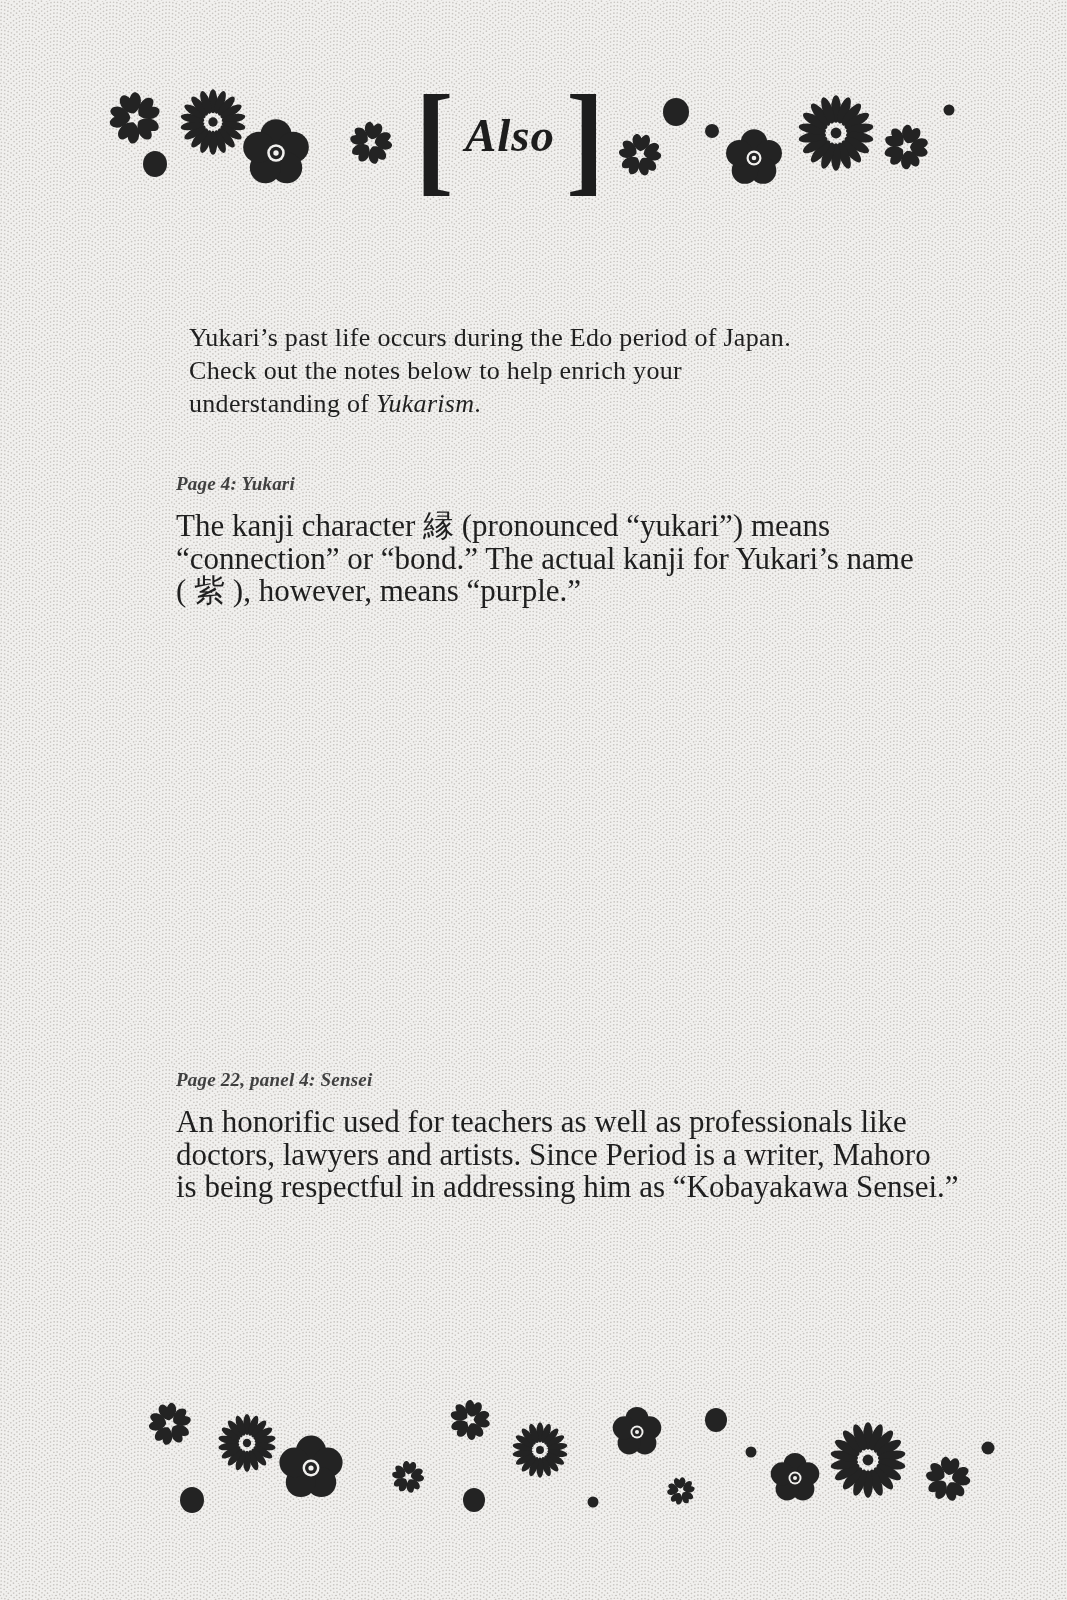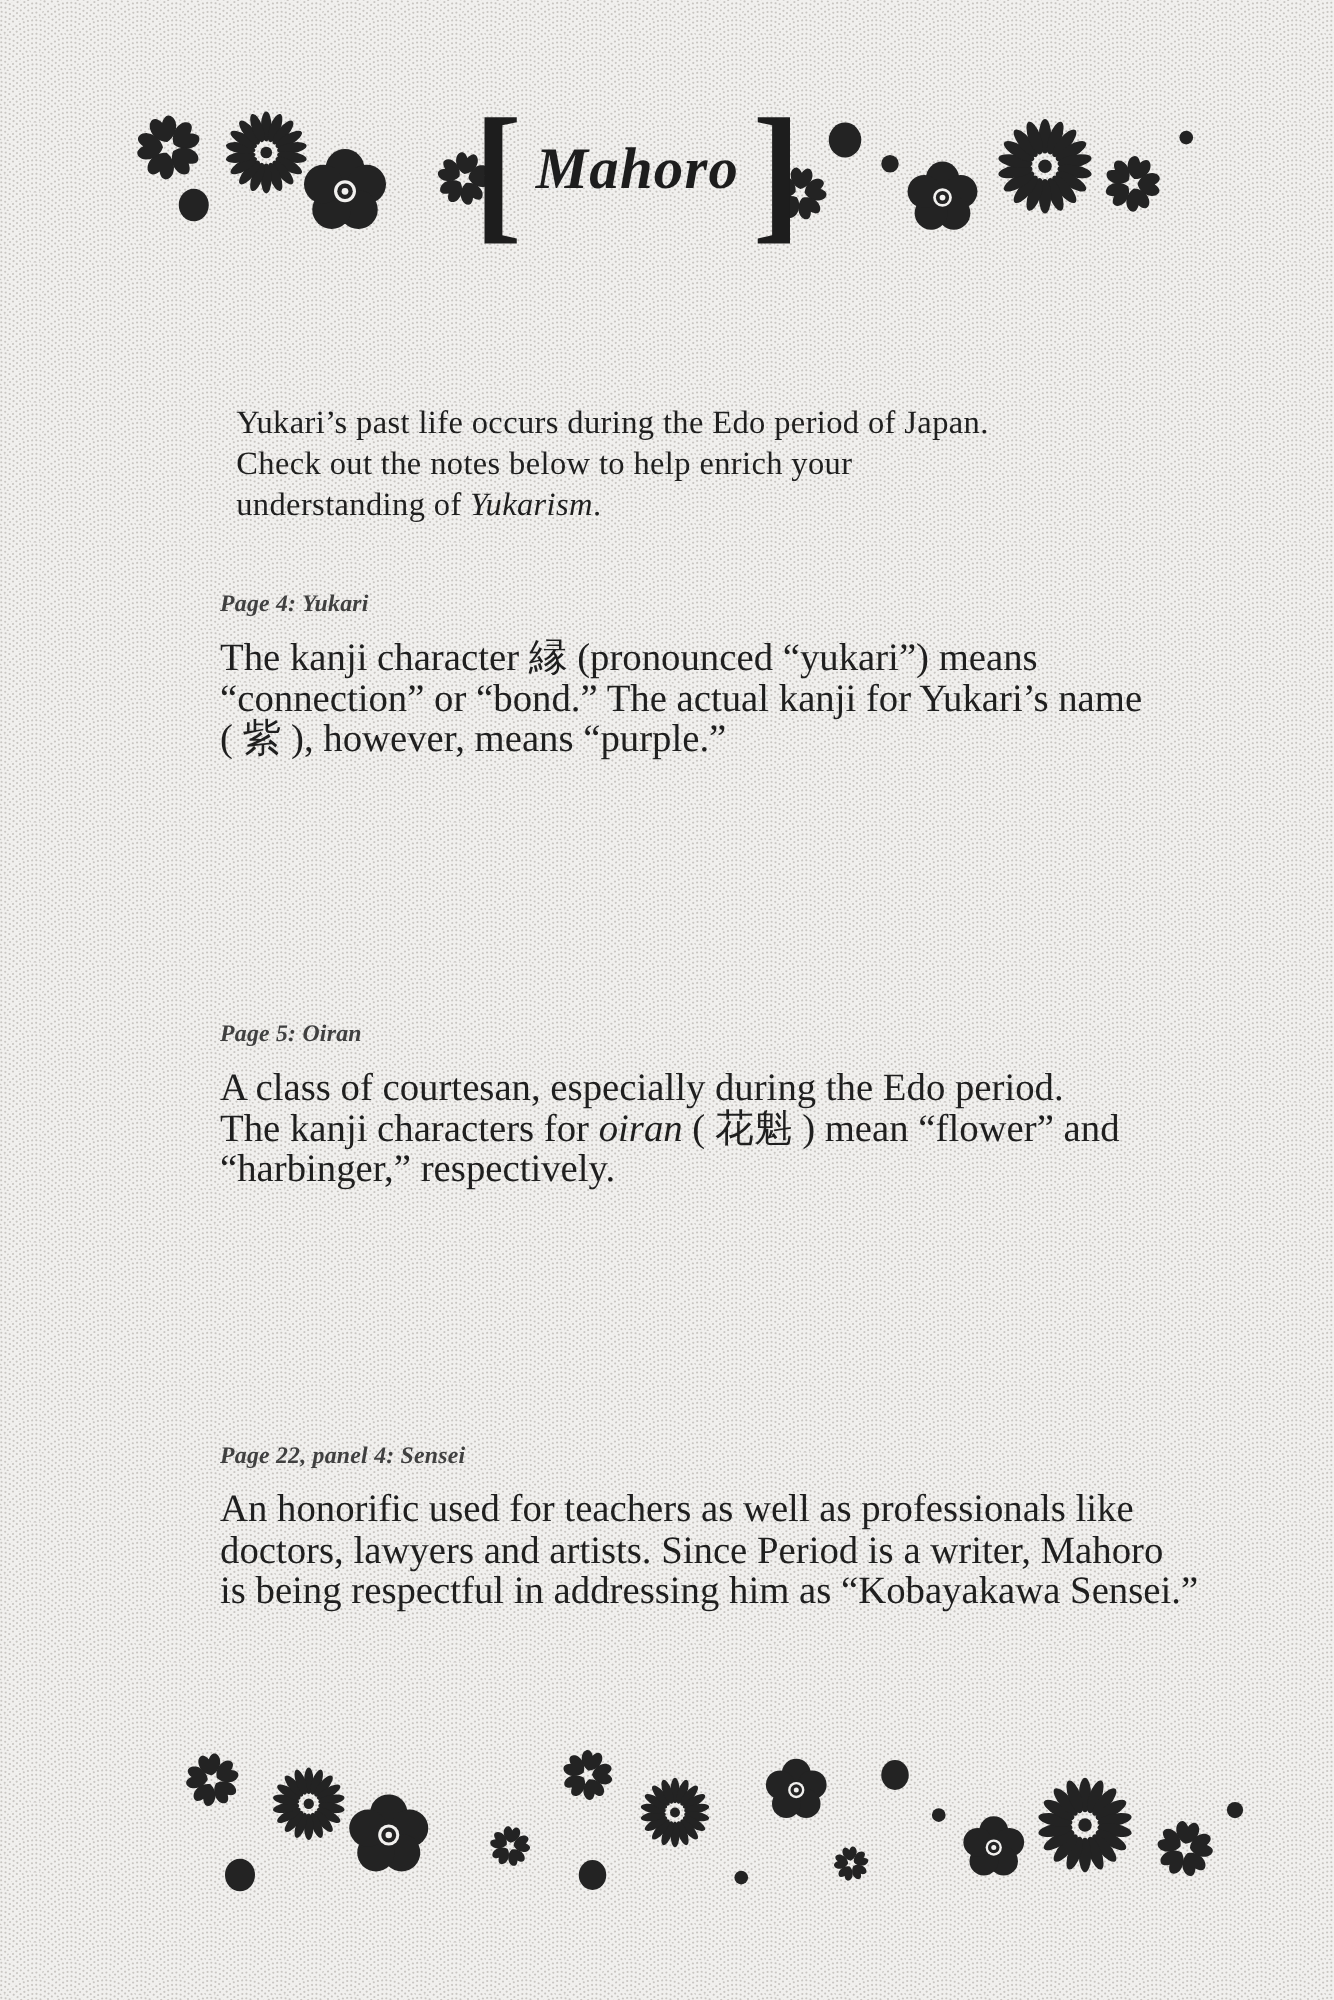--- a/index.html
+++ b/index.html
@@ -50,21 +50,21 @@
     font-weight:700;
     font-size:19px;line-height:35px;
     color:#404040;
     letter-spacing:0.2px;
   }
   .note-section p{
     margin:0;
     font-size:31px;line-height:32.5px;
     white-space:pre-line;
   }
-  .s1{top:466px;} .s2{top:654px;} .s3{top:810px;} .s4{top:982px;} .s5{top:1147px;}
+  .s1{top:466px;} .s2{top:654px;} .s3{top:810px;} .s4{top:982px;} .s5{top:1062px;}
 </style>
 </head>
 <body>
 
 <div class="page">
 
   <svg class="bg" viewBox="0 0 1067 1600" xmlns="http://www.w3.org/2000/svg">
     <defs>
       <g id="fan">
         <circle r="28" fill="#f1f0ee"></circle>
@@ -170,42 +170,36 @@
       <circle cx="751" cy="1452" r="5.5" fill="currentColor"></circle>
       <use href="#ume" transform="translate(795,1478) scale(1.0)"></use>
       <use href="#kiku" transform="translate(868,1460) scale(1.5)"></use>
       <use href="#sakura" transform="translate(948,1479) scale(1.0) rotate(8)"></use>
       <circle cx="988" cy="1448" r="6.5" fill="currentColor"></circle>
     </g>
   </svg>
 
   <header class="title-row">
     <span class="bracket">[</span>
-    <span class="title-text">Mahoro</span>
+    <span class="title-text">Also</span>
     <span class="bracket">]</span>
   </header>
 
   <p class="intro">Yukari’s past life occurs during the Edo period of Japan.
 Check out the notes below to help enrich your
 understanding of <i>Yukarism</i>.</p>
 
   <section class="note-section s1">
     <h2>Page 4: Yukari</h2>
     <p>The kanji character 縁 (pronounced “yukari”) means
 “connection” or “bond.” The actual kanji for Yukari’s name
 ( 紫 ), however, means “purple.”</p>
   </section>
 
 
-  <section class="note-section s3">
-    <h2>Page 5: Oiran</h2>
-    <p>A class of courtesan, especially during the Edo period.
-The kanji characters for <i>oiran</i> ( 花魁 ) mean “flower” and
-“harbinger,” respectively.</p>
-  </section>
 
 
   <section class="note-section s5">
     <h2>Page 22, panel 4: Sensei</h2>
     <p>An honorific used for teachers as well as professionals like
 doctors, lawyers and artists. Since Period is a writer, Mahoro
 is being respectful in addressing him as “Kobayakawa Sensei.”</p>
   </section>
 
 </div>

